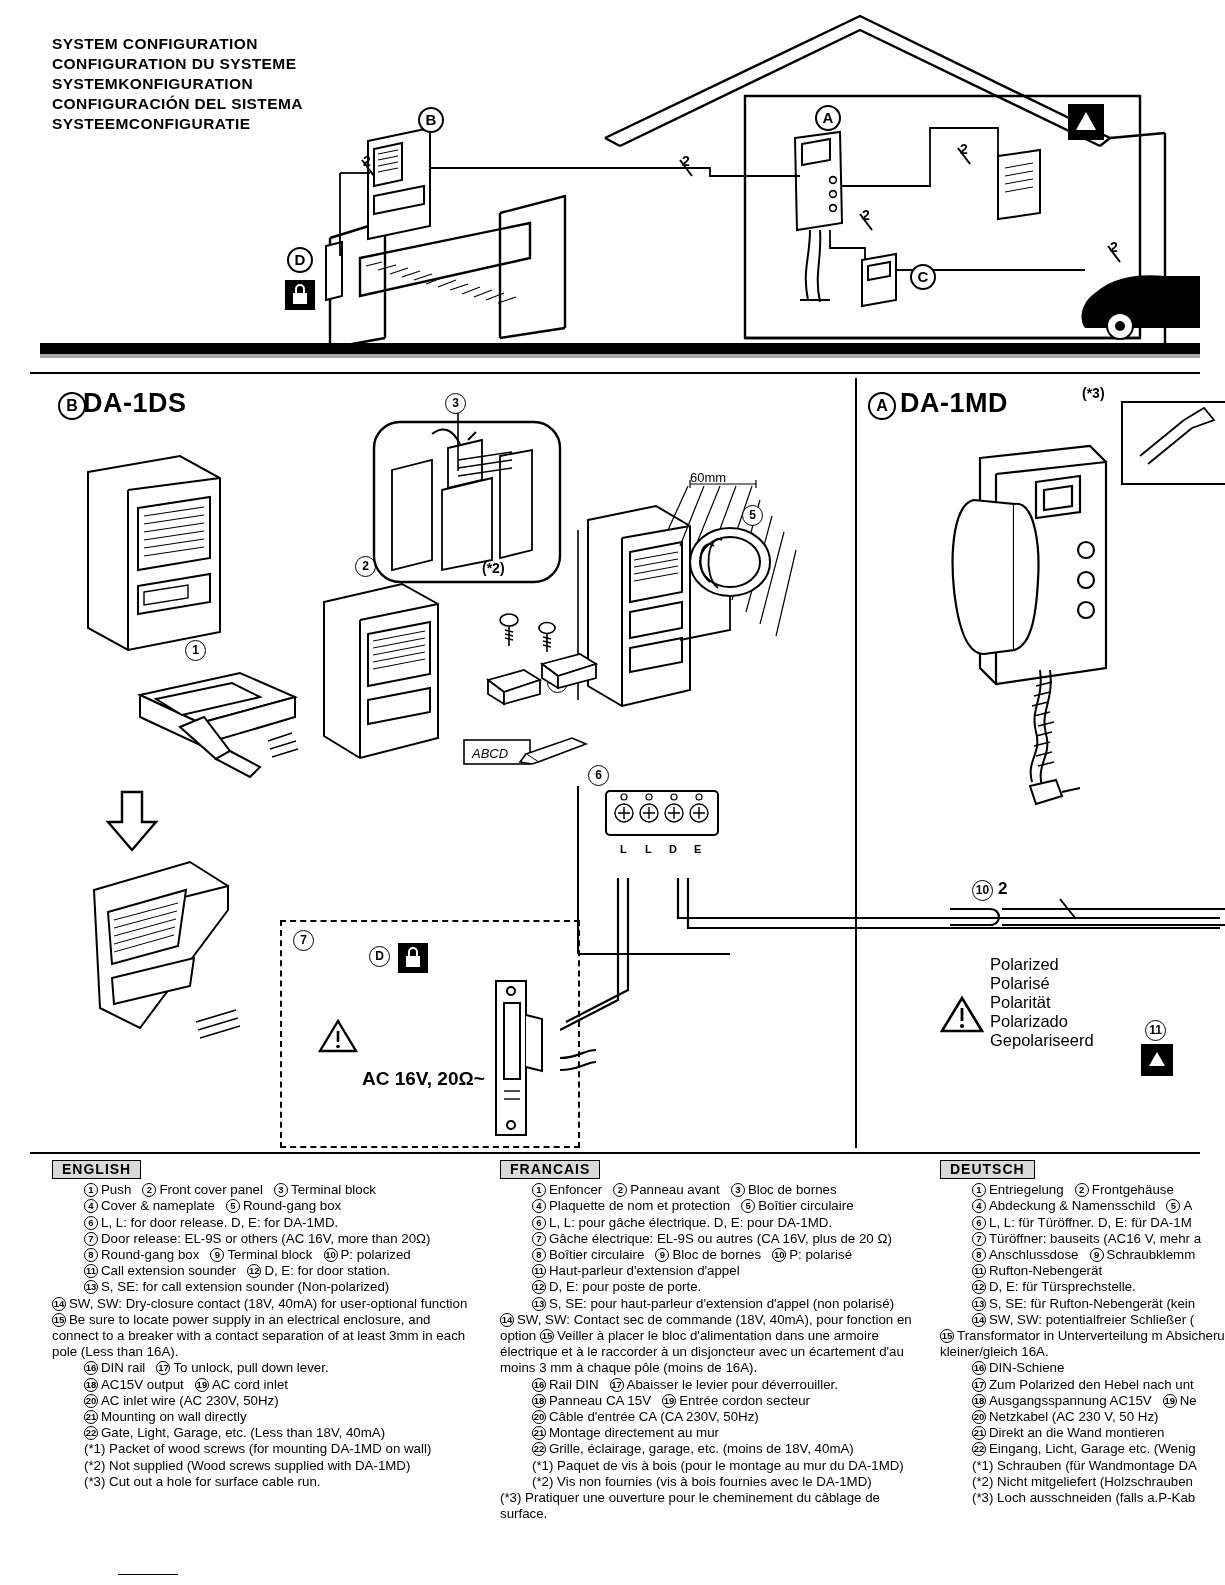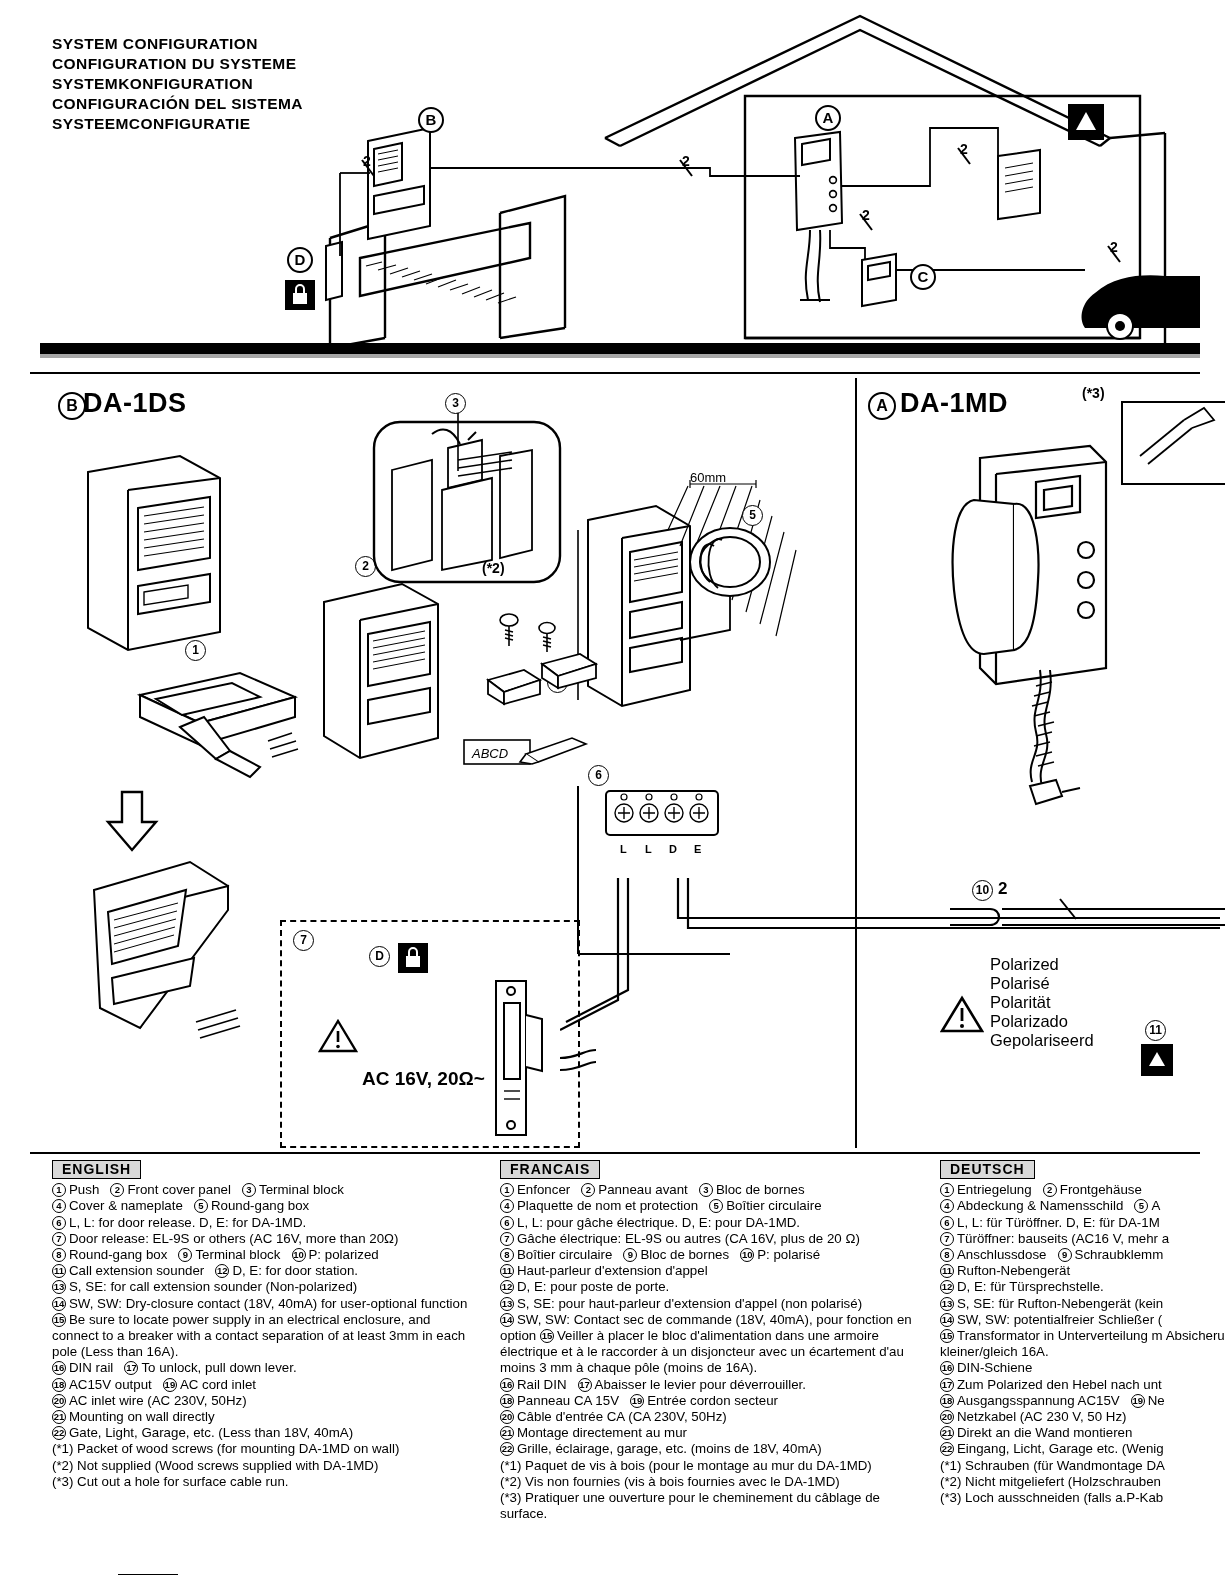--- a/index.html
+++ b/index.html
@@ -51,21 +51,21 @@
   .sec-head { position:absolute; font-weight:bold; font-size:27px; letter-spacing:0.5px; }
 
   
   .legend { position:absolute; font-size:13.3px; line-height:16.2px; }
   .legend .lang {
     display:inline-block; font-weight:bold; font-size:14px; letter-spacing:1px;
     background:#d9d9d9; border:1.5px solid #000; padding:0px 9px 1px 9px; margin-bottom:3px;
     color:#000;
   }
   .legend p { margin:0; }
-  .legend .row { display:block; white-space:nowrap; }
+  .legend .row { display:block; white-space:nowrap;margin-left:32px; }
   .cnum {
     display:inline-block; border:1.2px solid #000; border-radius:50%;
     width:14px; height:14px; line-height:12px; text-align:center;
     font-size:9.5px; font-weight:bold; margin-right:3px; vertical-align:1px;
   }
 
   
   svg { display:block; }
   .stack-txt { position:absolute; font-weight:normal; font-size:16.5px; line-height:19px; }
 

